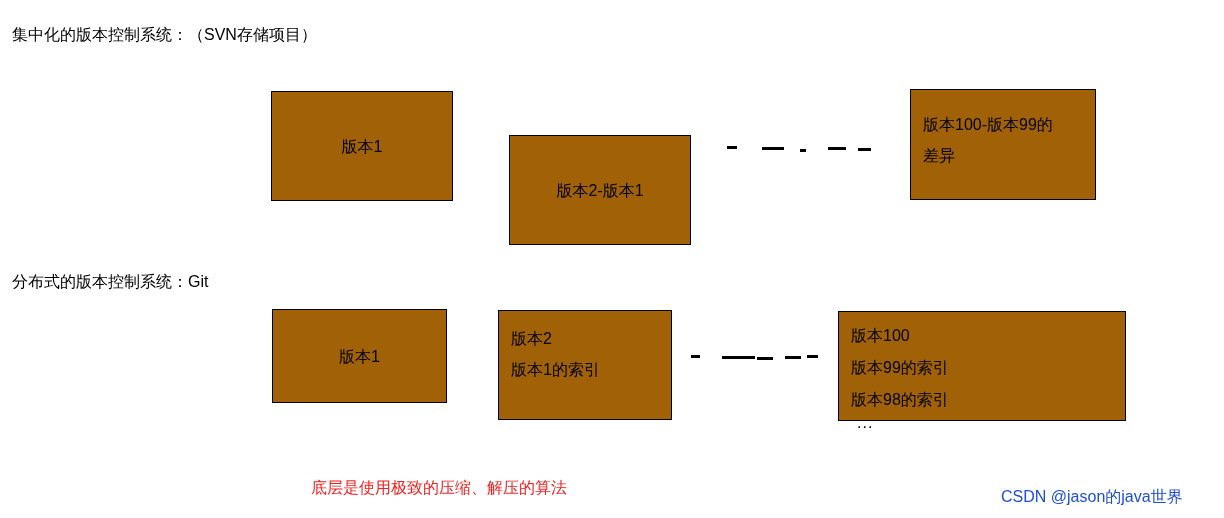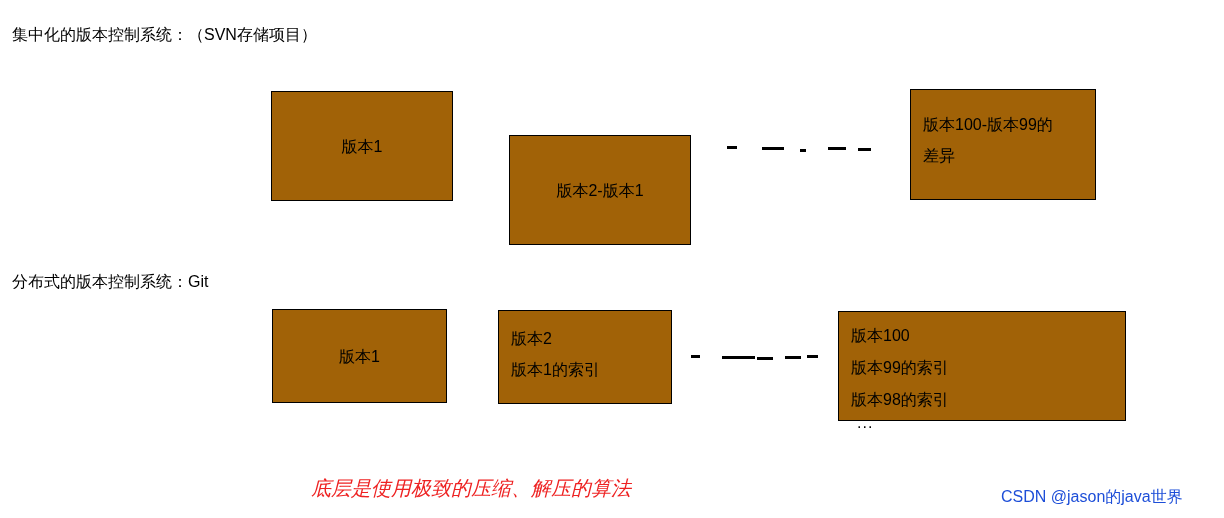--- a/index.html
+++ b/index.html
@@ -55,21 +55,21 @@
   }
 
   
   #box-r1-v1       { left: 271px; top: 91px;  width: 182px; height: 110px; }
   #box-r1-diff21   { left: 509px; top: 90px;  width: 182px; height: 110px; margin-top: 45px; }
   #box-r1-diff100  { left: 910px; top: 89px;  width: 186px; height: 111px; }
   #box-r1-diff100 .box-text { top: 19px; }
 
   
   #box-r2-v1       { left: 272px; top: 309px; width: 175px; height: 94px; }
-  #box-r2-v2       { left: 498px; top: 310px; width: 174px; height: 94px; }
+  #box-r2-v2       { left: 498px; top: 310px; width: 174px; height: 110px; }
   #box-r2-v2 .box-text { top: 12px; }
   #box-r2-v100     { left: 838px; top: 303px; width: 288px; height: 110px; margin-top: 8px; }
   #box-r2-v100 .box-text { top: 8px; line-height: 32px; }
 
   
   .dash {
     position: absolute;
     background: #000000;
   }
 
@@ -82,24 +82,23 @@
     line-height: 20px;
     color: #000000;
     letter-spacing: 1px;
   }
 
   
   #footer-note {
     position: absolute;
     left: 311px;
     top: 478px;
-    font-size: 20px;
+    font-size: 16px;
     line-height: 20px;
     white-space: nowrap;
-    font-style: italic;
   }
 
   
   #watermark {
     position: absolute;
     left: 1001px;
     top: 487px;
     font-size: 16px;
     line-height: 20px;
     color: #c8c8c8;

